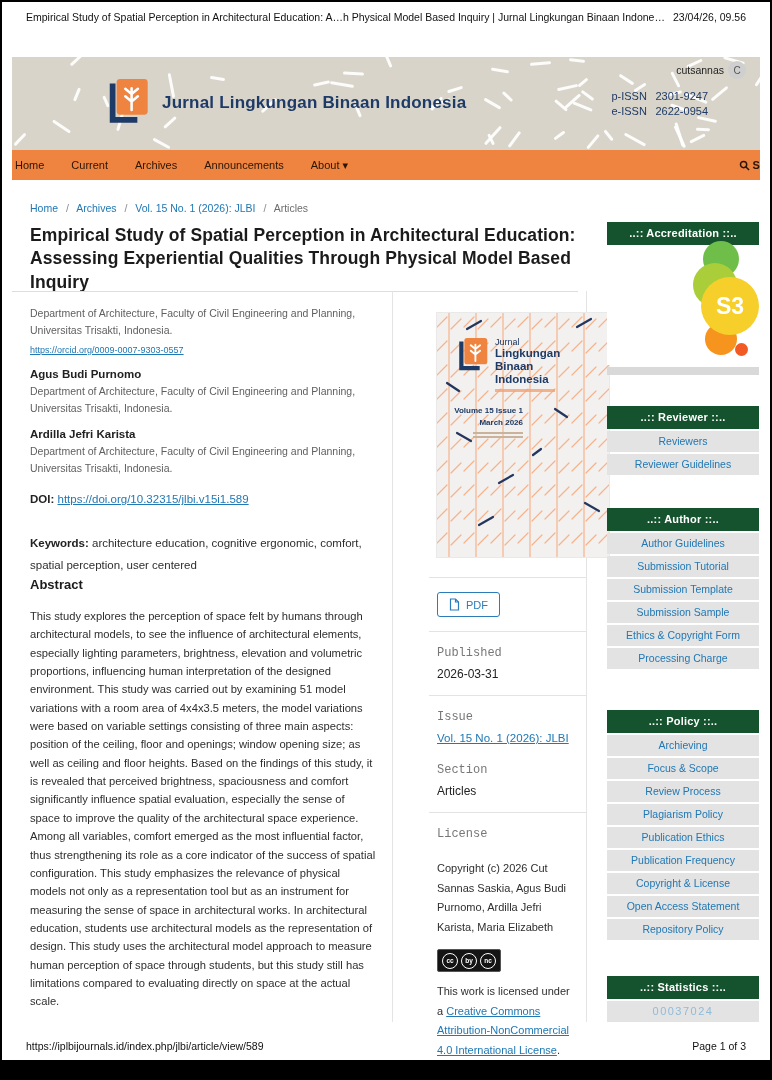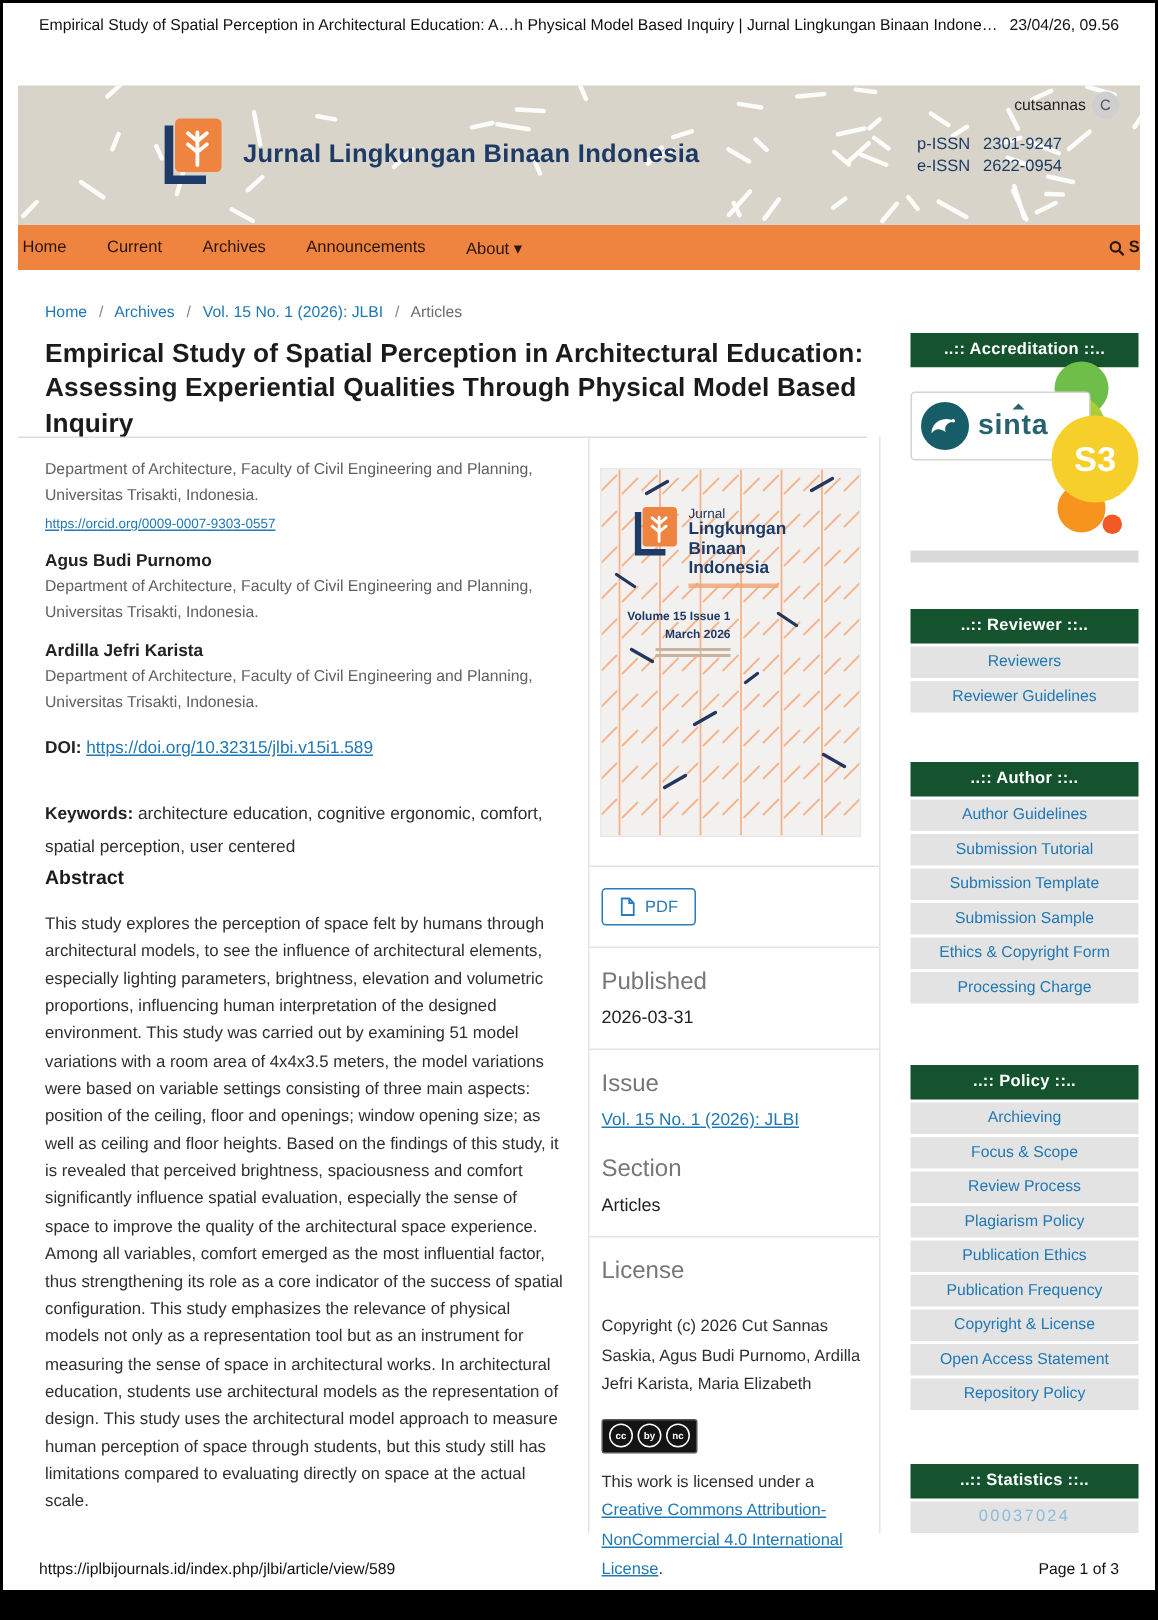--- a/index.html
+++ b/index.html
@@ -76,41 +76,41 @@
   .doi-line{margin-top:16px;font-size:11.5px;}
   .doi-line b{color:#222;}
   .lnk{color:#2078b4;text-decoration:underline;}
   .kw{margin-top:27px;font-size:11.5px;line-height:1.95;}
   .kw b{color:#222;}
   h2.sec{font-size:13px;font-weight:bold;color:#1b1b1b;margin:0;}
   .abstract-h{margin-top:44px;}
   .abstract-p{margin-top:15px;font-size:11.2px;line-height:1.64;color:#2e2e2e;}
   
   .mid-col{left:391px;top:289px;width:193px;font-size:11px;color:#2e2e2e;}
-  .mid-sec{padding:14px 8px 14px 8px;border-top:1px solid #e3e3e3;}
+  .mid-sec{padding:14px 8px 14px 8px;border-top:1px solid #e3e3e3;margin-left:36px;}
   .mid-sec.first{border-top:none;padding-top:22px;padding-bottom:20px;}
   .cover{
     width:172px;height:244px;background:#f2f1ef;position:relative;overflow:hidden;
     box-shadow:0 0 0 1px #e9e9e9;
   }
   .cover svg.pat{position:absolute;left:0;top:0;}
   .cover .clogo{position:absolute;left:18px;top:22px;width:34px;height:40px;}
   .cover .ctxt{position:absolute;left:58px;top:24px;color:#1e3a66;line-height:1.12;}
   .cover .ctxt .r1{font-size:9px;}
   .cover .ctxt .rb{font-size:11.5px;font-weight:bold;}
   .cover .ctxt .tiny{margin-top:3px;width:60px;height:3px;background:#f0a276;opacity:.8;}
   .cover .cvol{position:absolute;left:14px;top:92px;width:72px;text-align:right;
     color:#1e3a66;font-size:8px;font-weight:bold;line-height:1.5;}
   .cover .cissn{margin-top:3px;}
   .cover .cissn div{height:2px;background:#c9b39d;margin:2px 0 0 22px;}
   .pdf-btn{
     display:inline-flex;align-items:center;gap:6px;border:1px solid #2b7cb9;color:#2b7cb9;
     border-radius:3px;padding:5px 11px;font-size:11px;background:#fff;
   }
-  .meta-label{font-size:16px;color:#777;}
+  .meta-label{font-size:12px;color:#777;font-family:Liberation Mono, monospace;}
   .meta-value{font-size:12px;color:#222;margin-top:7px;}
   .meta-gap{margin-top:18px;}
   .license-p{margin-top:18px;font-size:11px;line-height:1.78;color:#2e2e2e;}
   .cc-badge{
     margin-top:12px;width:62px;height:21px;background:#141414;border:1px solid #555;
     display:flex;align-items:center;justify-content:center;gap:3px;border-radius:2px;
   }
   .cc-badge .c{
     width:14px;height:14px;border-radius:50%;border:1.4px solid #fff;color:#fff;
     font-size:6.5px;font-weight:bold;display:flex;align-items:center;justify-content:center;
@@ -470,29 +470,20 @@
   <div class="abs sidebar">
 
     <div class="side-box">
       <div class="side-head">..:: Accreditation ::..</div>
       <div class="acc-body">
         <span class="bub g1"></span>
         <span class="bub g2"></span>
         <span class="bub y1">S3</span>
         <span class="bub o1"></span>
         <span class="bub r1"></span>
-        <div class="sinta-box">
-          <span class="sinta-circle">
-            <svg width="32" height="32" viewBox="0 0 32 32">
-              <path d="M7 21 C7 12 17 9 23 13 C18 13 15 16 16.5 20 C12 17 9 18 7 21 Z" fill="#fff"></path>
-              <circle cx="21.5" cy="12.5" r="1.2" fill="#fff"></circle>
-            </svg>
-          </span>
-          <span class="sinta-word"><span class="roof"></span><span>sinta</span></span>
-        </div>
       </div>
       <div class="acc-foot"></div>
     </div>
 
     <div class="side-box" style="margin-top:31px;">
       <div class="side-head">..:: Reviewer ::..</div>
       <div class="side-row">Reviewers</div>
       <div class="side-row">Reviewer Guidelines</div>
     </div>
 

